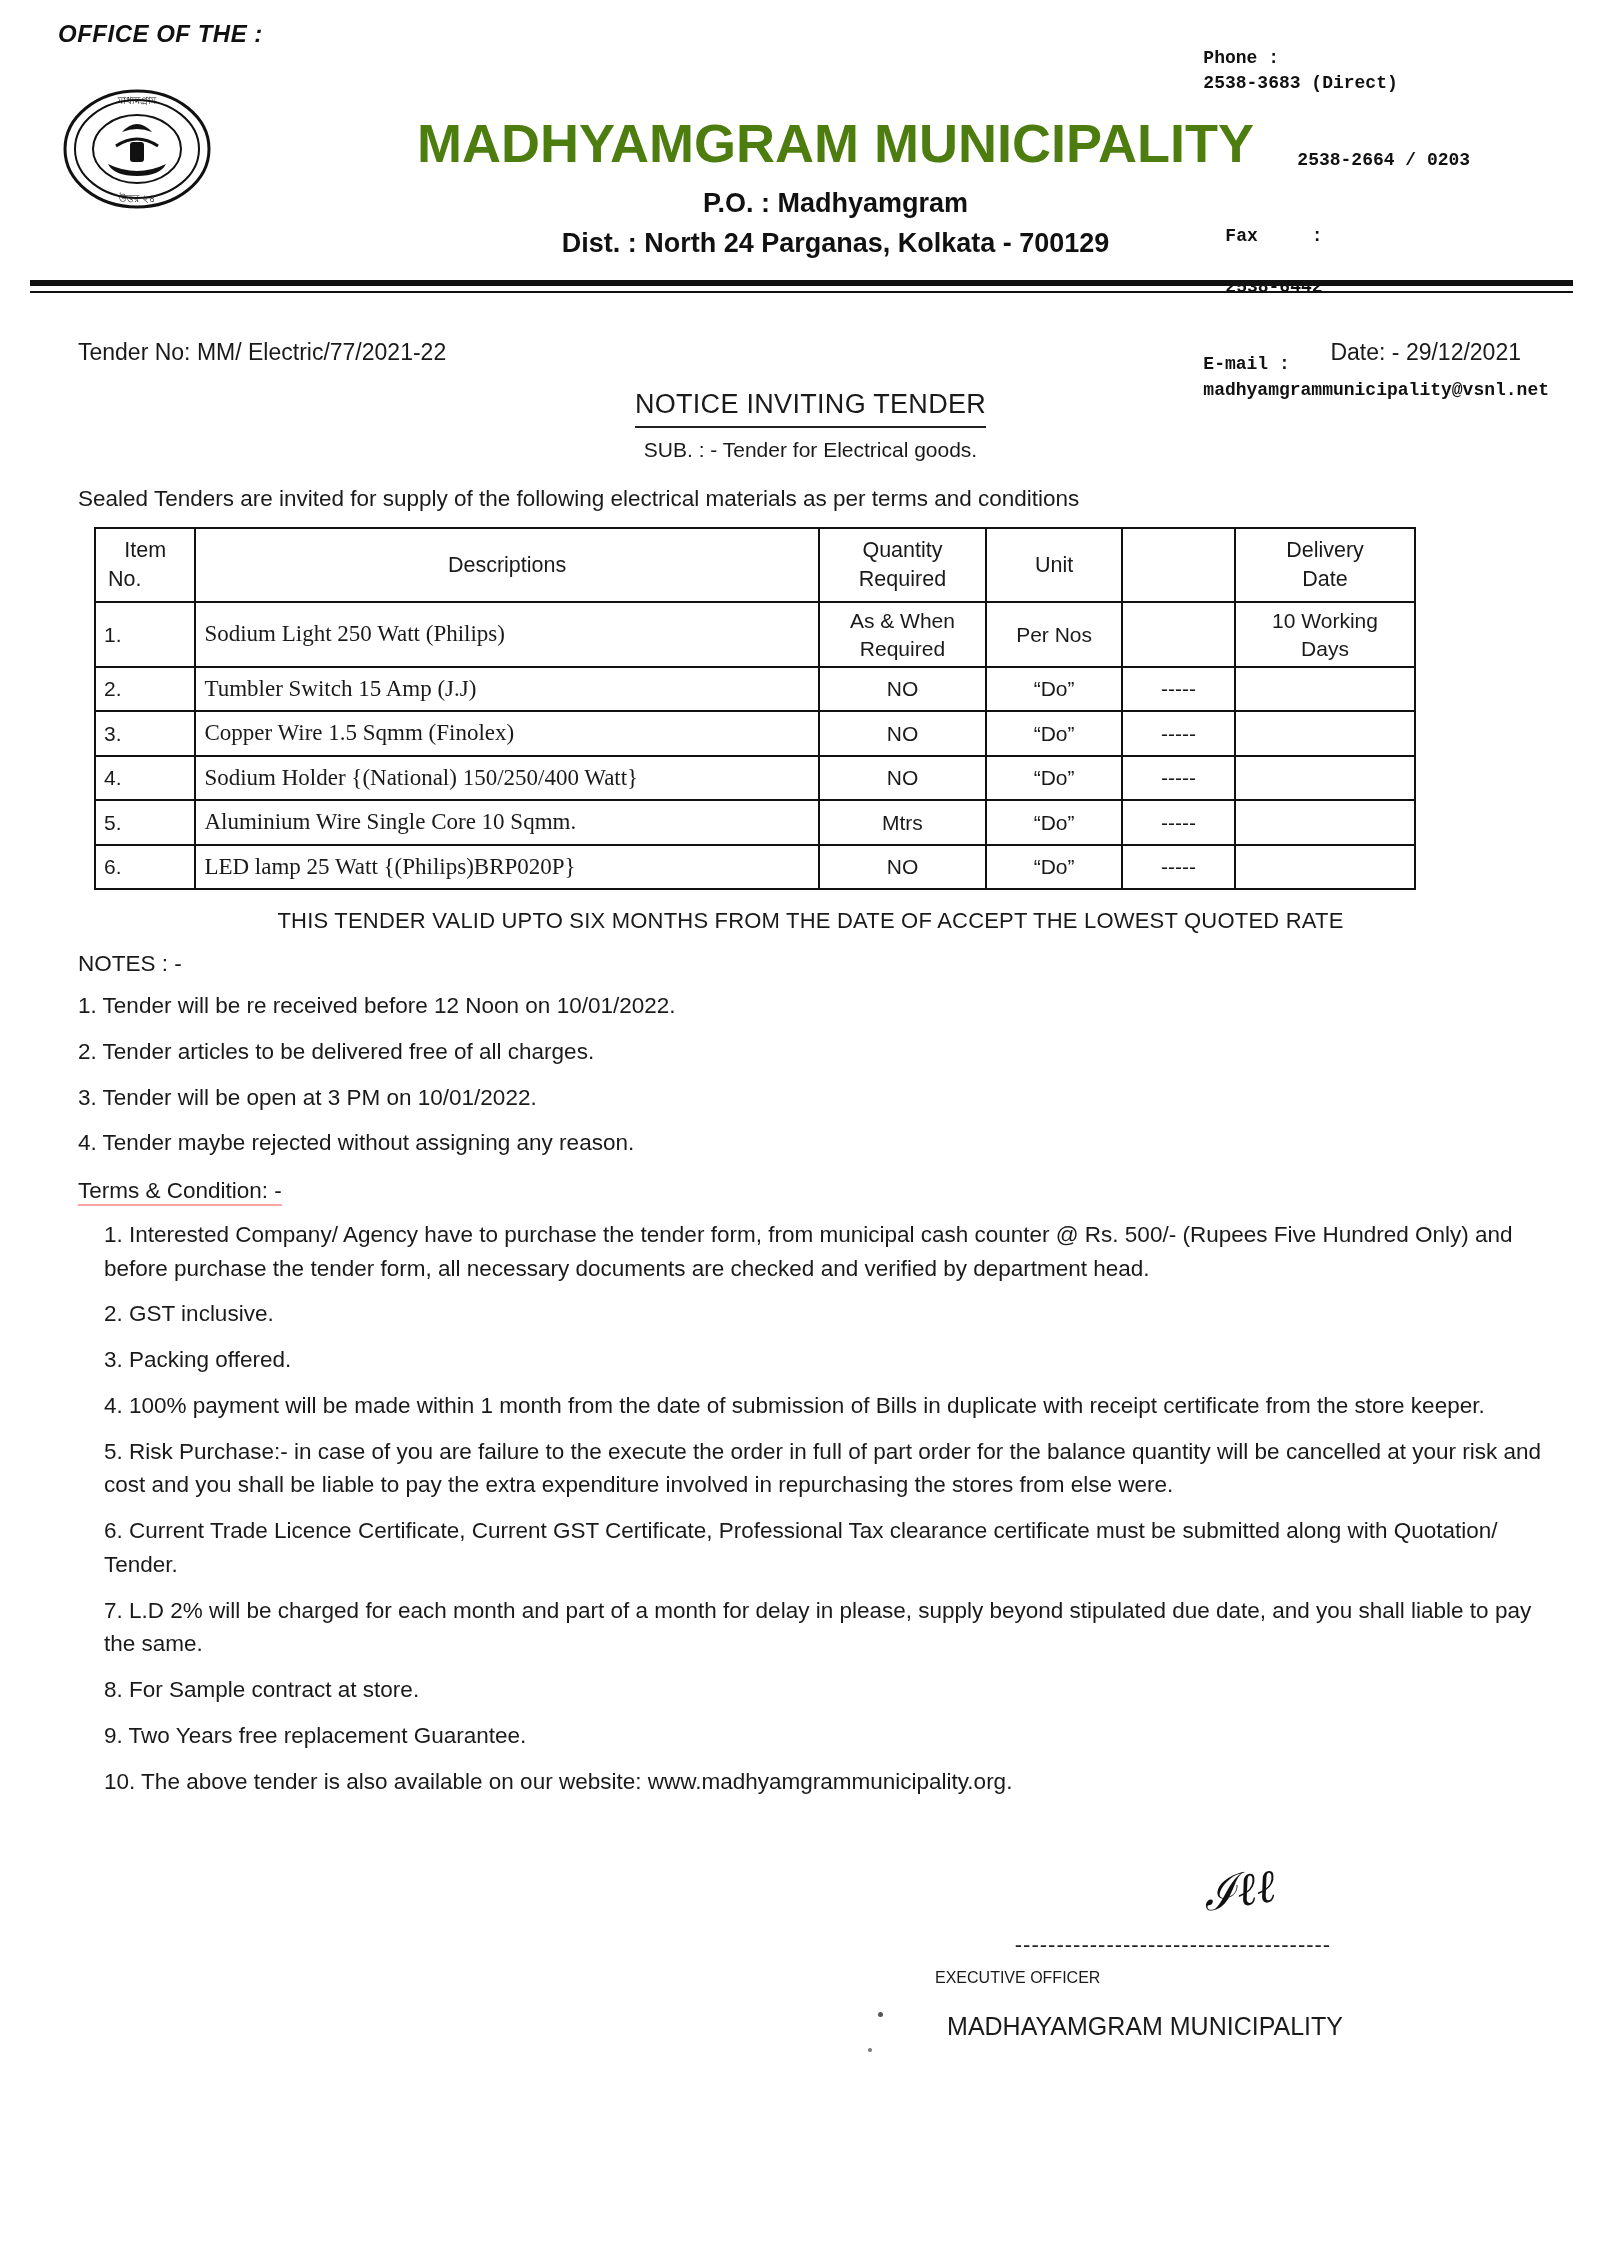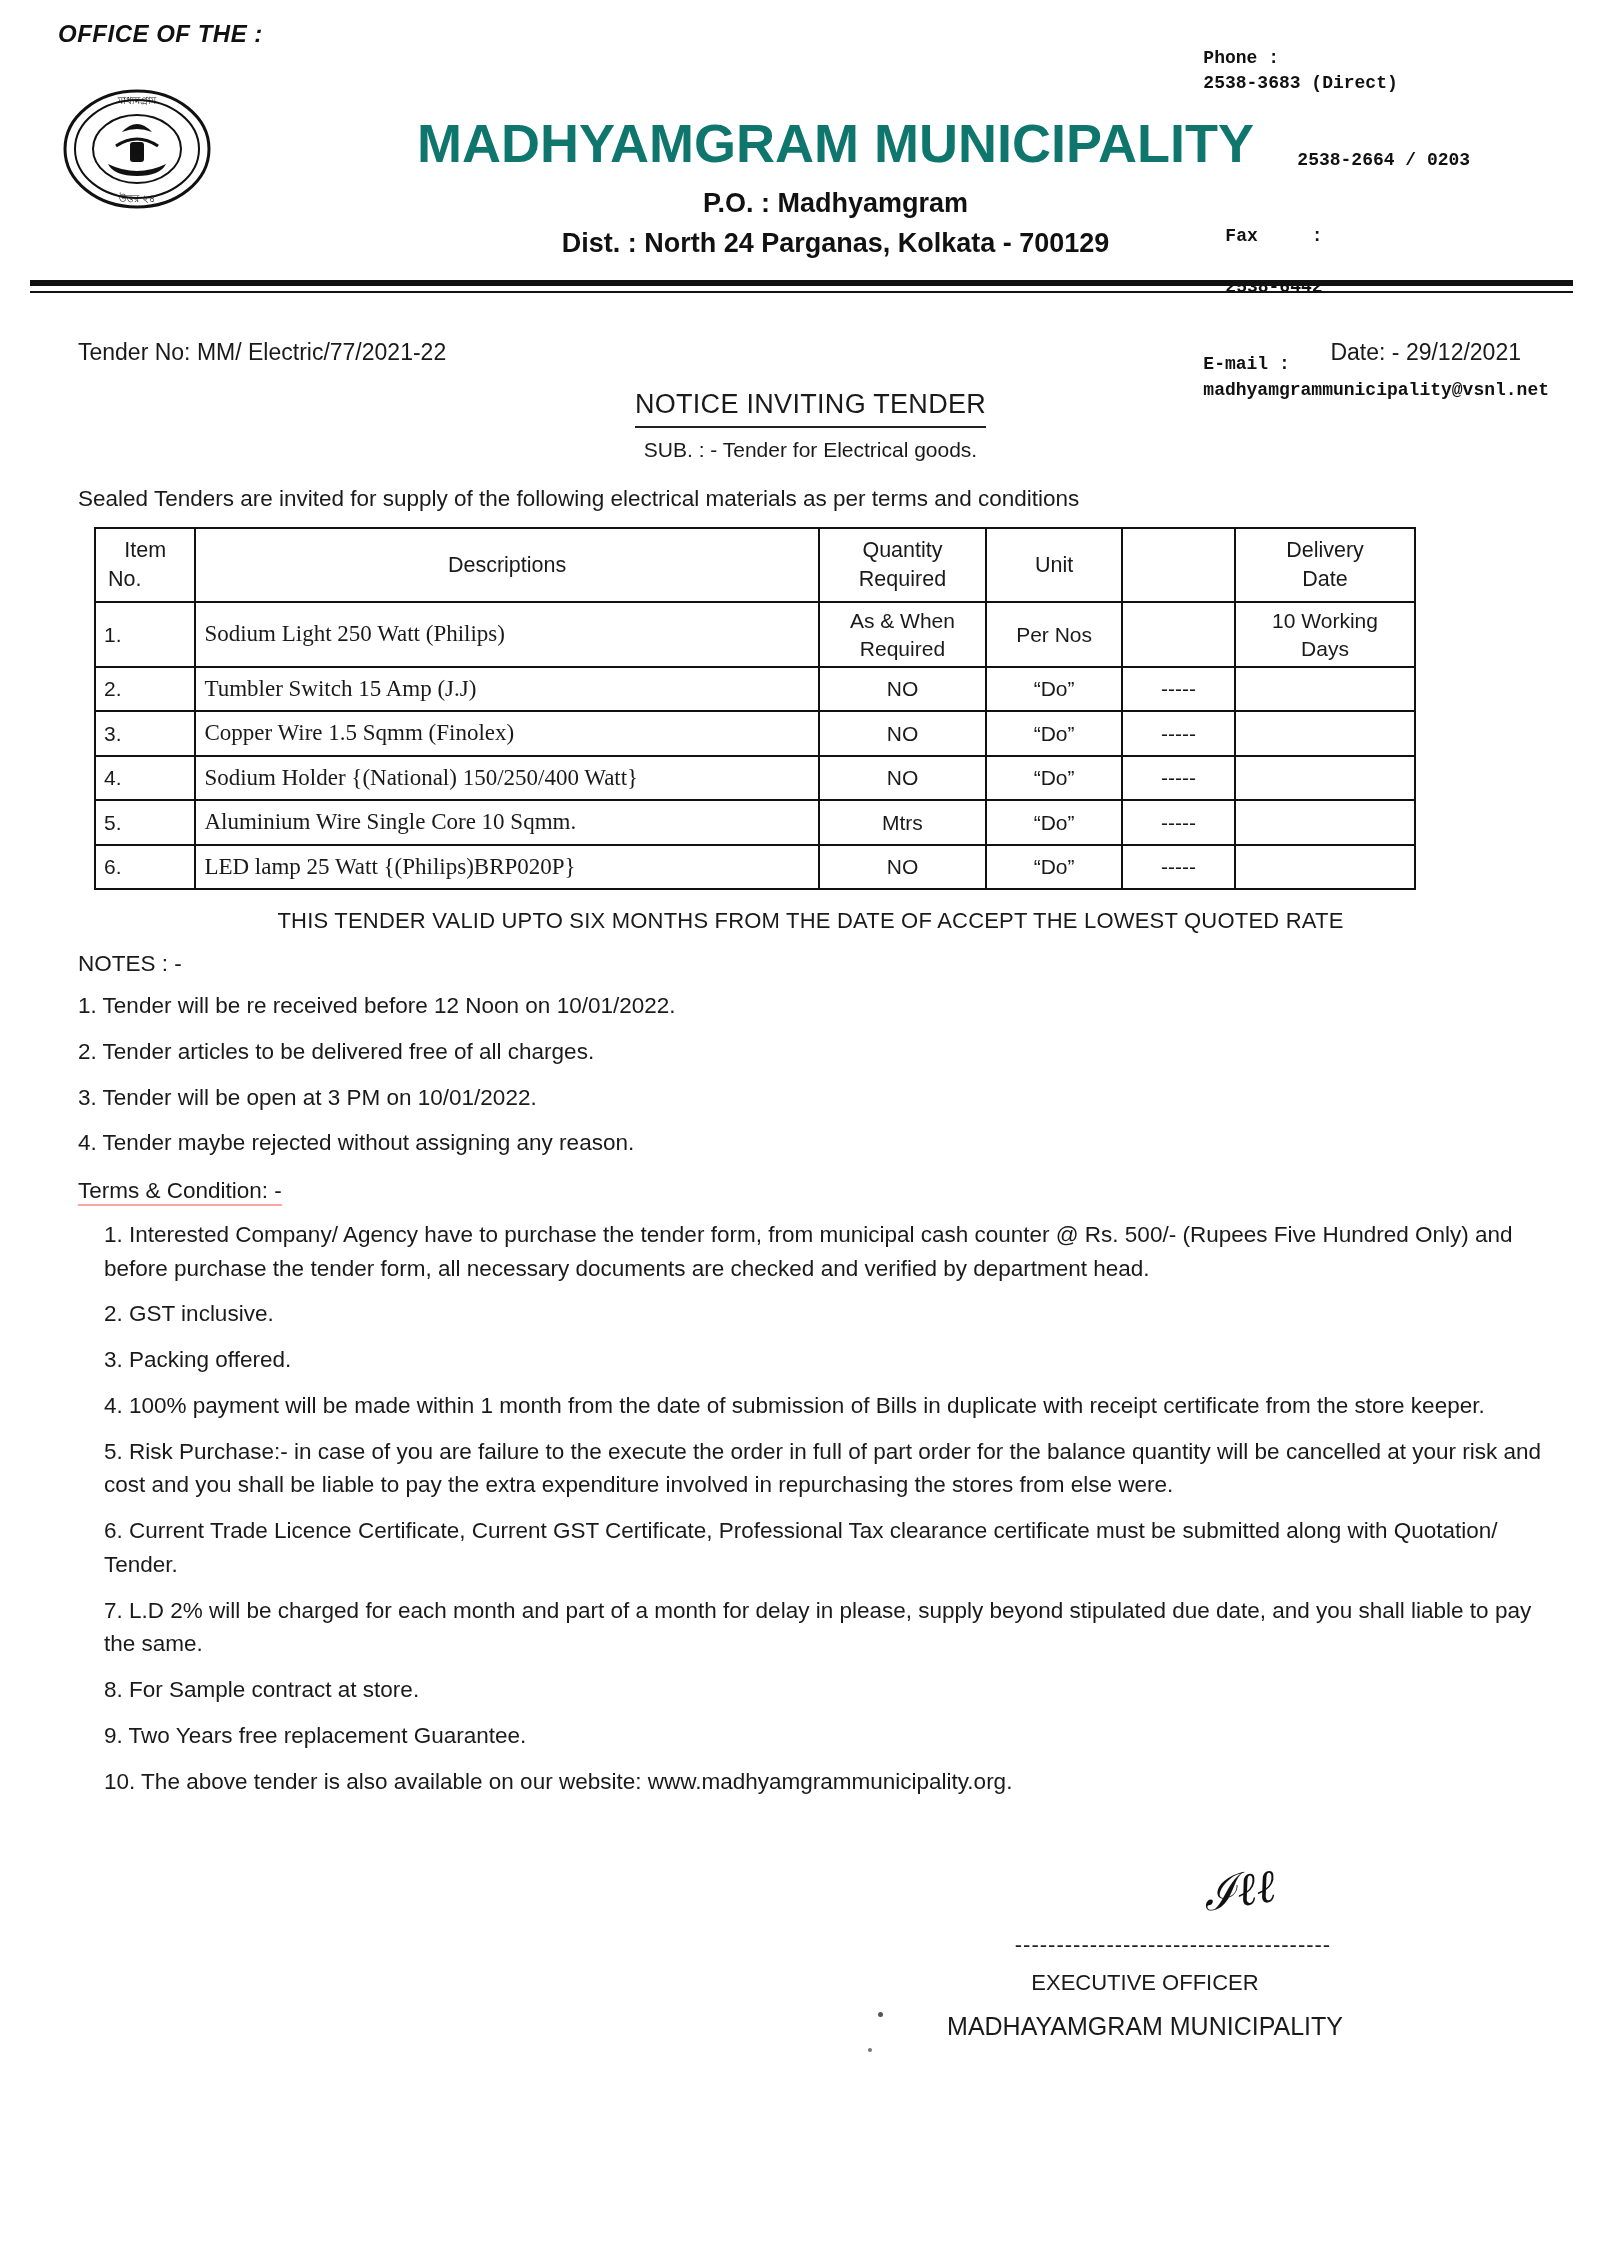--- a/index.html
+++ b/index.html
@@ -65,21 +65,21 @@
 
   .muni-title {
     position: absolute;
     left: 0; right: 0;
     top: 112px;
     text-align: center;
     font-family: "Liberation Sans", sans-serif;
     font-weight: bold;
     font-size: 54px;
     letter-spacing: 0px;
-    color: #0f766e;
+    color: #4d7c0f;
     padding-left: 70px;
   }
   .muni-po {
     position: absolute;
     left: 0; right: 0;
     top: 188px;
     text-align: center;
     font-weight: bold;
     font-size: 27px;
     padding-left: 70px;
@@ -247,22 +247,21 @@
     letter-spacing: 1px;
     color: #222;
     white-space: nowrap;
     overflow: hidden;
   }
   .sign-eo {
     position: absolute;
     right: 188px;
     top: 104px;
     width: 420px;
-    text-align: center;
-    font-size: 22px;
+    font-size: 16px;
   }
   .sign-muni {
     position: absolute;
     right: 168px;
     top: 146px;
     width: 460px;
     text-align: center;
     font-size: 25px;
   }
   .speck1 {

